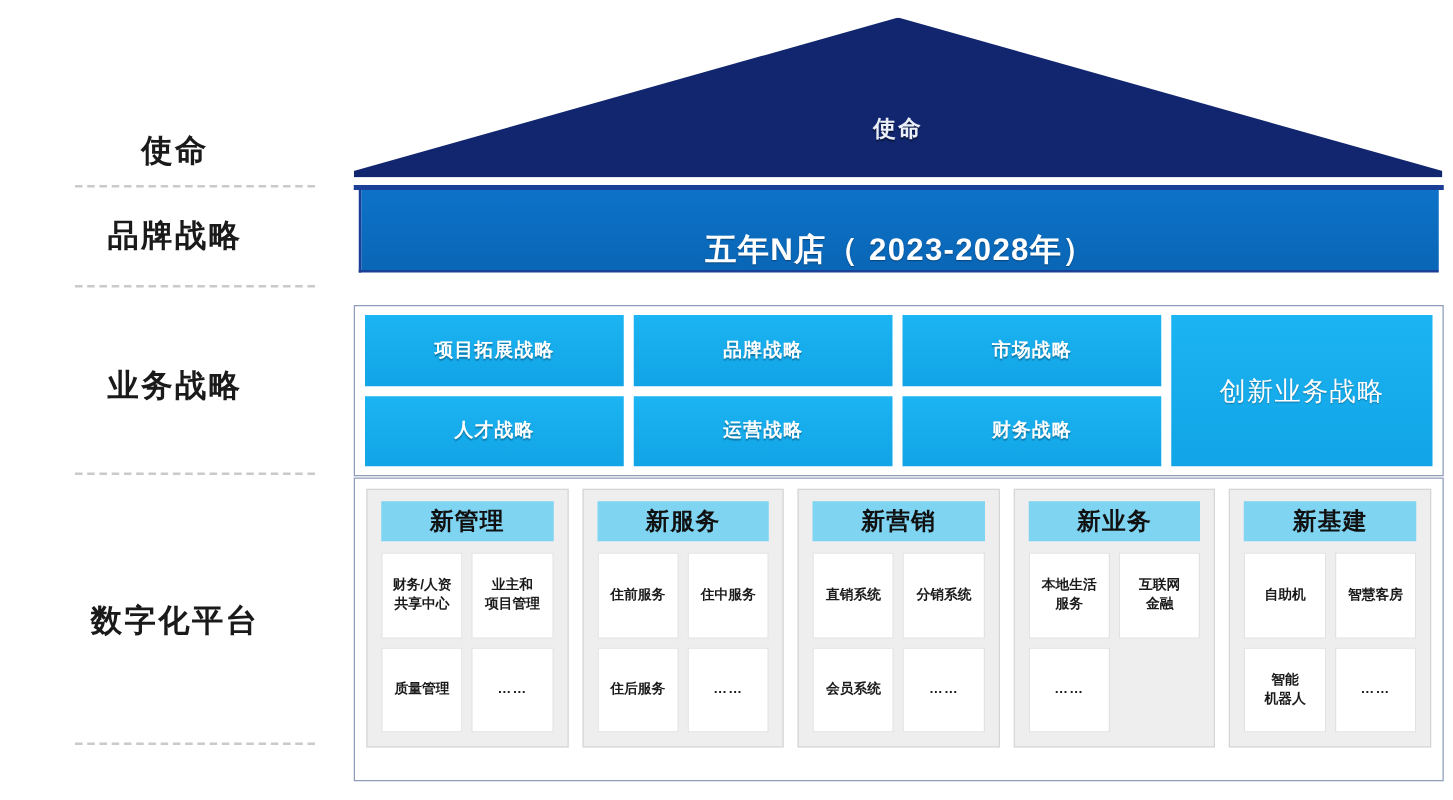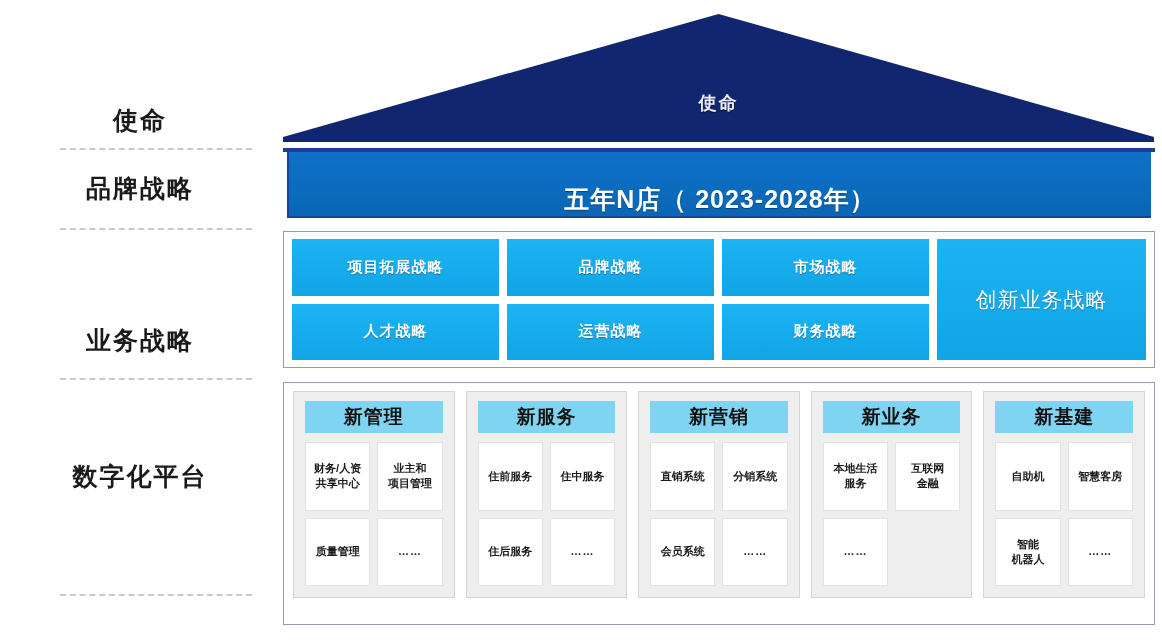--- a/index.html
+++ b/index.html
@@ -16,22 +16,22 @@
   .row-label{
     position:absolute;
     left:0; width:280px;
     text-align:center;
     font-weight:bold;
     color:#1a1a1a;
     letter-spacing:2px;
   }
   .row-label.mission{ top:104px; font-size:25px; }
   .row-label.goal   { top:172px; font-size:25px; }
-  .row-label.biz    { top:292px; font-size:25px;margin-top:32px; }
-  .row-label.plat   { top:460px; font-size:25px; }
+  .row-label.biz    { top:292px; font-size:25px; }
+  .row-label.plat   { top:480px; font-size:25px; }
 
   .divider{
     position:absolute;
     left:60px; width:192px; height:0;
     border-top:2px dashed #c9cacc;
   }
   .d1{top:148px;}
   .d2{top:228px;}
   .d3{top:378px;}
   .d4{top:594px;}
@@ -76,21 +76,21 @@
   }
   .goal-bar span{
     color:#ffffff;
     font-size:25px; font-weight:bold; letter-spacing:1px;
     text-shadow:0 1px 1px rgba(0,0,0,.35);
   }
 
   
   .biz-panel{
     position:absolute;
-    left:283px; top:231px;
+    left:283px; top:244px;
     width:872px; height:137px;
     border:1.5px solid #8f9dbb;
     background:#ffffff;
     box-sizing:border-box;
     padding:7px 8px;
     display:flex; gap:8px;
   }
   .biz-left{
     flex:1 1 auto;
     display:flex; flex-direction:column; gap:8px;

